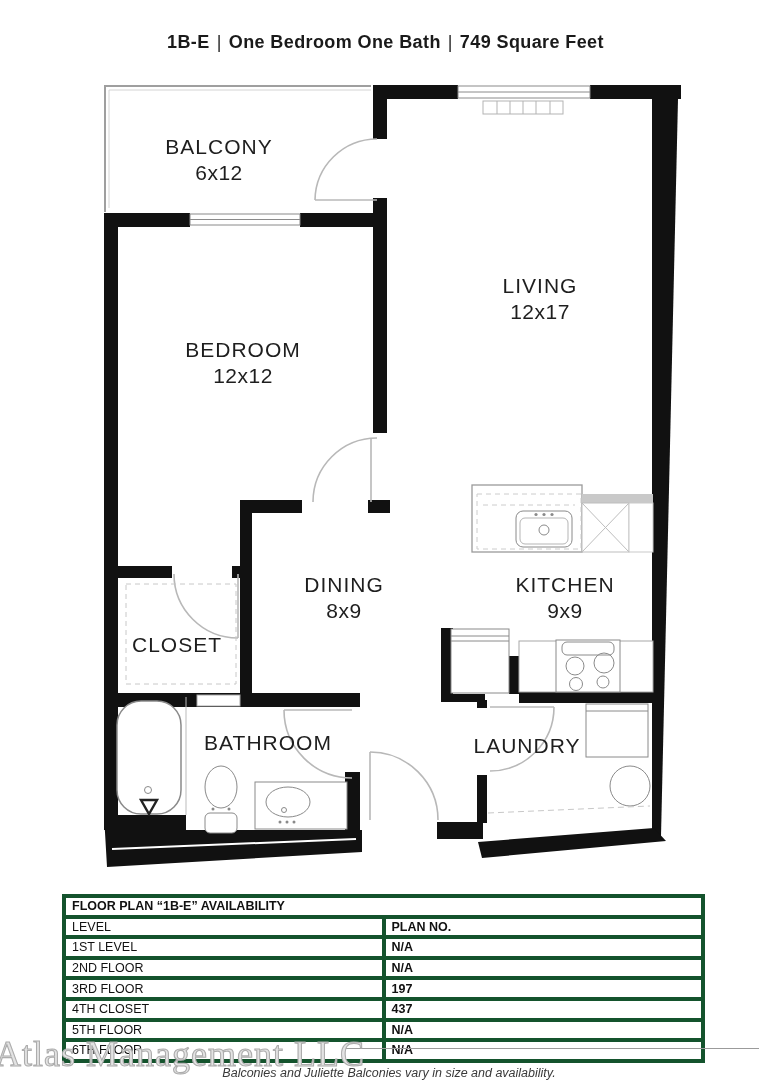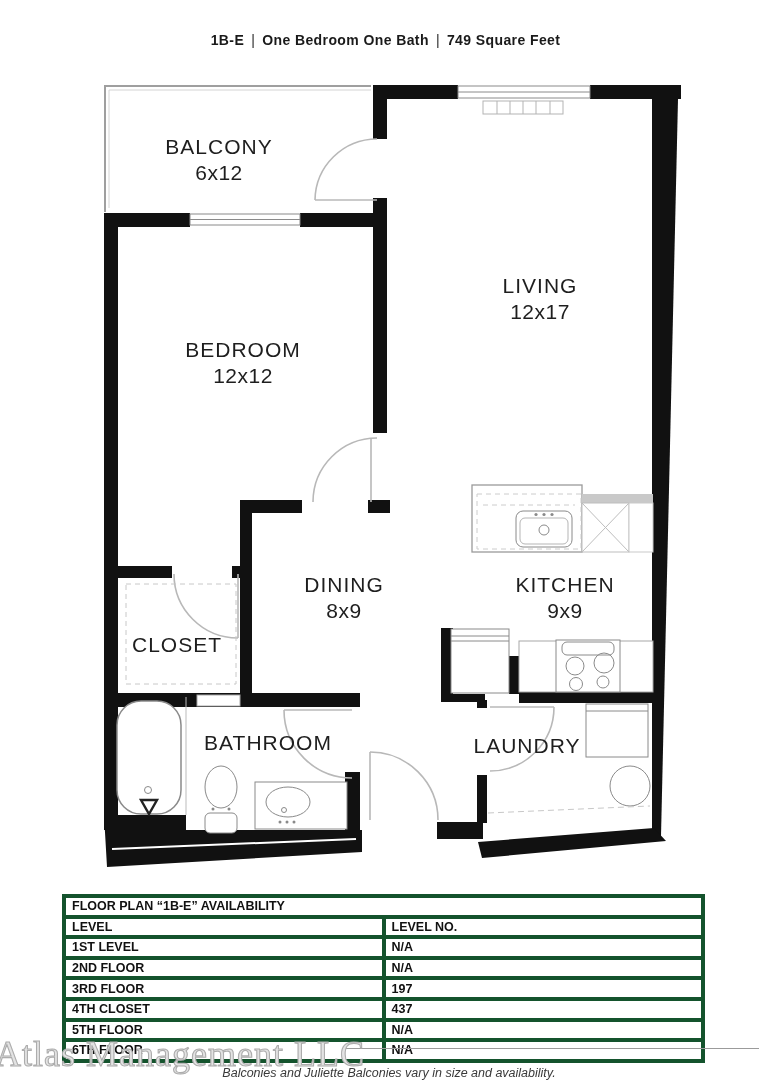--- a/index.html
+++ b/index.html
@@ -1,35 +1,35 @@
 <!DOCTYPE html>
 <html><head>
 <meta charset="utf-8">
 <style>
   html,body{margin:0;padding:0;background:#fff;}
   #page{position:relative;width:771px;height:1080px;background:#ffffff;overflow:hidden;
         font-family:"Liberation Sans", sans-serif;}
   
   #title{position:absolute;left:0;top:32px;width:771px;text-align:center;
-         font-size:14px;font-weight:bold;color:#1a1a1a;letter-spacing:.4px;}
+         font-size:18px;font-weight:bold;color:#1a1a1a;letter-spacing:.4px;}
   #title .sep{font-weight:400;padding:0 7px;color:#2a2a2a;}
   
   #plan{position:absolute;left:0;top:0;}
   text.room{font-family:"Liberation Sans", sans-serif;font-size:21px;fill:#1e1e1e;
             letter-spacing:1px;text-anchor:middle;}
   text.dims{font-family:"Liberation Sans", sans-serif;font-size:21px;fill:#1e1e1e;
             letter-spacing:.5px;text-anchor:middle;}
   
   #availability{position:absolute;left:62px;top:894px;width:643px;border-collapse:collapse;
                 table-layout:fixed;font-size:12.5px;color:#111;}
   #availability td{border:4px solid #14532d;height:16.6px;padding:0 0 0 6px;vertical-align:middle;
                    white-space:nowrap;overflow:hidden;}
   #availability{border:2px solid #111;}
   #availability .thead{font-weight:bold;}
-  #availability .lvl{width:85px;font-weight:700;border-radius:7px;}
+  #availability .lvl{width:85px;font-weight:400;border-radius:7px;}
   #availability .unitno{font-weight:700;}
   
   #watermark{position:absolute;left:-5px;top:1033px;font-family:"Liberation Serif", serif;
              font-size:36px;color:#e3e3e3;-webkit-text-stroke:1.1px #adadad;
              letter-spacing:1px;white-space:nowrap;}
   #footnote{position:absolute;left:0;top:1066px;width:778px;text-align:center;
             font-style:italic;font-size:12.5px;color:#3a3a3a;}
   #footer-rule{position:absolute;left:342px;top:1048px;width:417px;height:1px;background:#9b9b9b;}
 </style>
 </head>
@@ -210,21 +210,21 @@
     </g>
   </svg>
 
   <table id="availability">
     <tbody>
         <tr>
       <td class="thead" colspan="2">FLOOR PLAN “1B-E” AVAILABILITY</td>
     </tr>
     <tr>
       <td class="thead lvl">LEVEL</td>
-      <td class="thead">LEVEL NO.</td>
+      <td class="thead">PLAN NO.</td>
     </tr>
     <tr>
       <td class="lvl">1ST LEVEL</td>
       <td class="unitno">N/A</td>
     </tr>
     <tr>
       <td class="lvl">2ND FLOOR</td>
       <td class="unitno">N/A</td>
     </tr>
     <tr>

